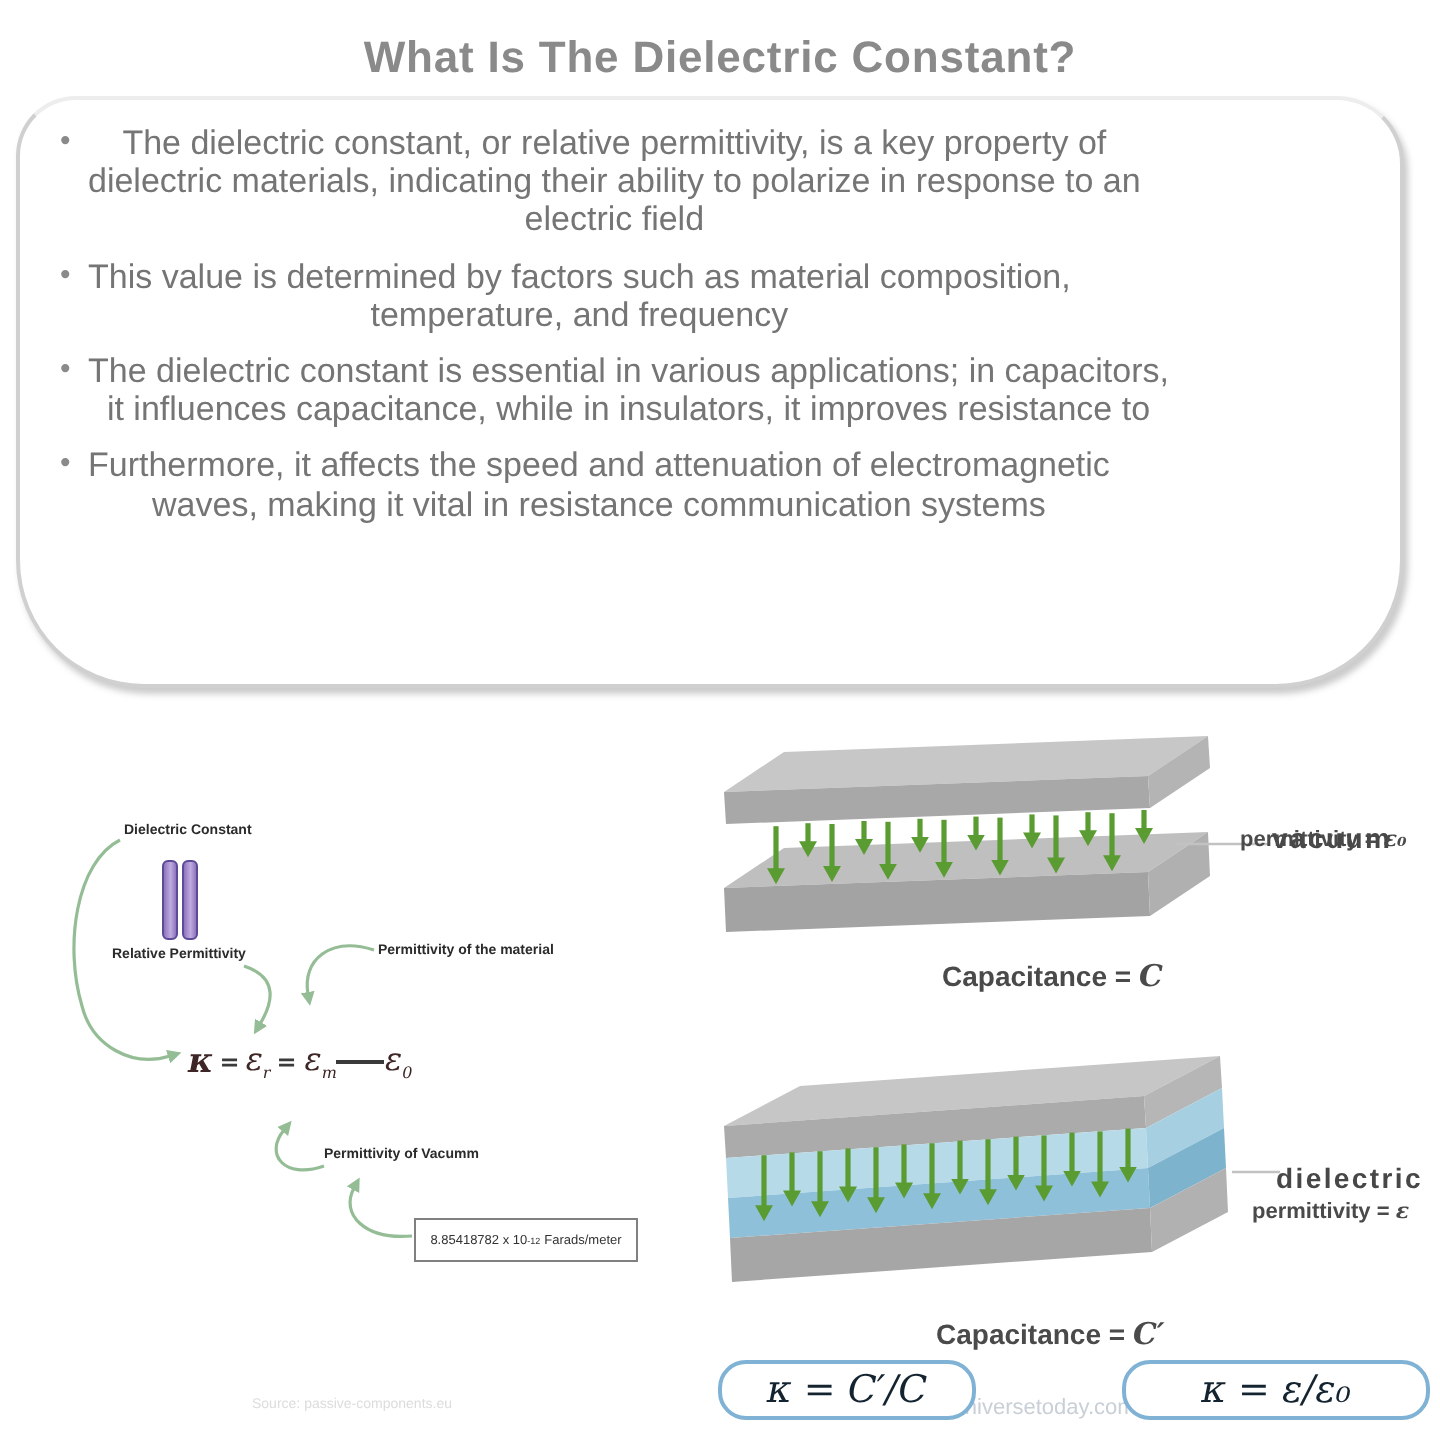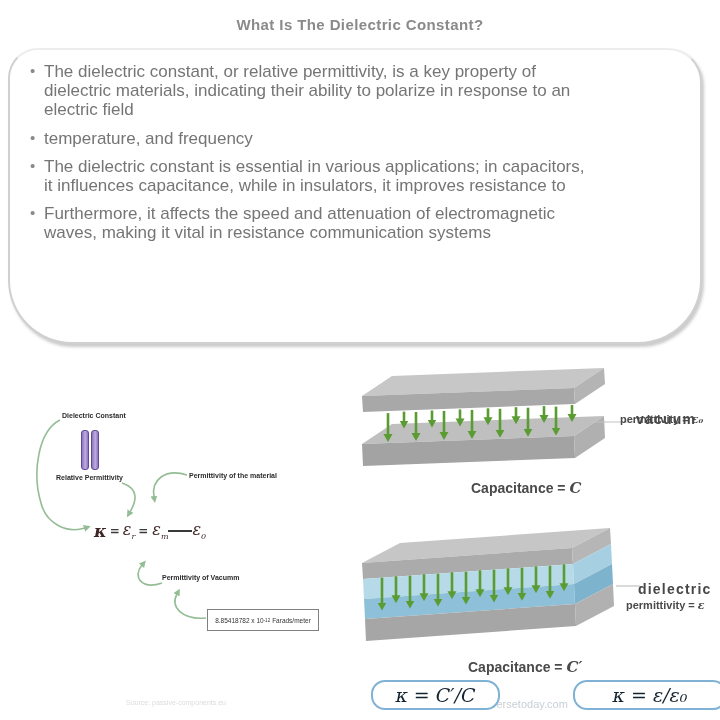--- a/index.html
+++ b/index.html
@@ -1,31 +1,31 @@
 <!DOCTYPE html>
 <html><head>
 <meta charset="utf-8">
 <style>
   html,body{margin:0;padding:0;background:#ffffff;}
   .canvas{position:relative;width:720px;height:720px;background:#fff;overflow:hidden;
           font-family:"Liberation Sans","DejaVu Sans",sans-serif;}
 
   
   .title{position:absolute;top:16px;left:0;width:720px;text-align:center;
-         font-size:15px;font-weight:600;color:#8a8a8a;letter-spacing:.4px;}
+         font-size:22px;font-weight:600;color:#8a8a8a;letter-spacing:.4px;}
 
   
   .bubble{position:absolute;left:8px;top:48px;width:694px;height:296px;box-sizing:border-box;
           border:2px solid #d0d0d0;border-top-color:#ededed;
           border-radius:30px 34px 64px 64px;
           box-shadow:2px 3px 3px rgba(140,140,140,.45);
           padding:12px 16px 0 20px;background:#fff;}
   .bullet{display:flex;margin-bottom:9px;color:#757575;font-size:17px;line-height:1.13;}
   .bullet .mark{width:14px;flex:0 0 14px;font-size:15px;color:#8a8a8a;padding-top:1px;}
-  .bullet .lines div{white-space:nowrap;}
+  .bullet .lines div{white-space:nowrap;text-align:center;}
 
   
   .tinylabel{position:absolute;font-size:7px;font-weight:600;color:#2b2b2b;white-space:nowrap;}
   .bar{position:absolute;top:430px;width:6px;height:38px;border:1px solid #5d4a99;border-radius:3px;
        background:linear-gradient(90deg,#8d74bd,#c0abe0 55%,#8d74bd);}
   .kformula{position:absolute;left:94px;top:496px;height:70px;display:flex;align-items:center;
             font-family:"DejaVu Serif",serif;font-style:italic;color:#3f2626;}
   .kformula .kap{font-size:17px;font-weight:bold;}
   .kformula .eq{font-size:12px;font-weight:bold;color:#3a3a3a;margin:0 3px;font-style:normal;}
   .kformula .eps{font-size:16px;}
@@ -43,21 +43,21 @@
   .cap-svg{position:absolute;}
   .capname{position:absolute;font-size:14px;font-weight:bold;color:#474747;letter-spacing:1.2px;white-space:nowrap;}
   .capperm{position:absolute;font-size:11px;font-weight:bold;color:#4a4a4a;white-space:nowrap;}
   .capperm .sym{font-family:"DejaVu Serif",serif;font-style:italic;}
   .capline{position:absolute;font-size:14px;font-weight:600;color:#4a4a4a;white-space:nowrap;}
   .capline .sym{font-family:"DejaVu Serif",serif;font-style:italic;font-weight:bold;font-size:15px;}
 
   
   .eqbox{position:absolute;top:680px;height:30px;box-sizing:border-box;border:2px solid #7fb2d4;
          border-radius:14px;background:#fff;display:flex;align-items:center;justify-content:center;
-         font-family:"DejaVu Serif",serif;font-style:italic;font-size:19px;color:#13232f;z-index:2;margin-left:12px;}
+         font-family:"DejaVu Serif",serif;font-style:italic;font-size:19px;color:#13232f;z-index:2;}
   .wm-site{position:absolute;left:450px;top:698px;font-size:11px;color:#c8cfd6;z-index:1;white-space:nowrap;}
   .wm-src{position:absolute;left:126px;top:699px;font-size:7px;color:#dcdcdc;white-space:nowrap;}
 </style>
 </head>
 <body>
 
 <div class="canvas">
 
   <div class="title">What Is The Dielectric Constant?</div>
 
@@ -66,20 +66,21 @@
       <span class="mark">•</span>
       <div class="lines">
         <div>The dielectric constant, or relative permittivity, is a key property of</div>
         <div>dielectric materials, indicating their ability to polarize in response to an</div>
         <div>electric field</div>
       </div>
     </div>
     <div class="bullet">
       <span class="mark">•</span>
       <div class="lines">
+        <div>This value is determined by factors such as material composition,</div>
         <div>temperature, and frequency</div>
       </div>
     </div>
     <div class="bullet" style="margin-top:3px;">
       <span class="mark">•</span>
       <div class="lines">
         <div>The dielectric constant is essential in various applications; in capacitors,</div>
         <div>it influences capacitance, while in insulators, it improves resistance to</div>
       </div>
     </div>

